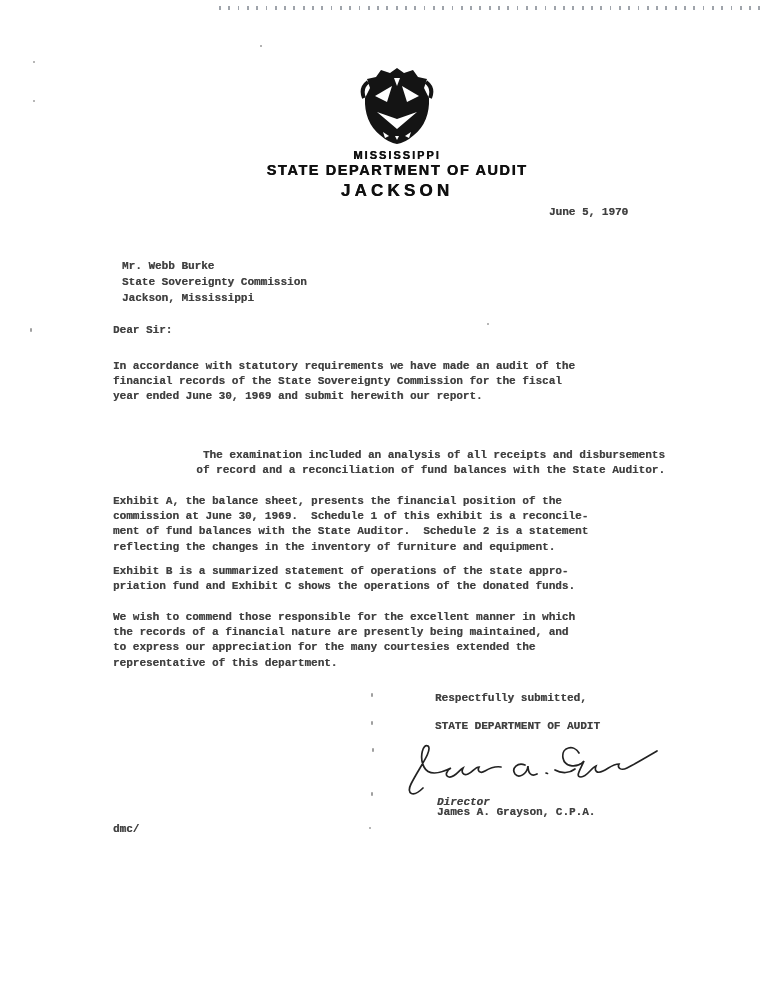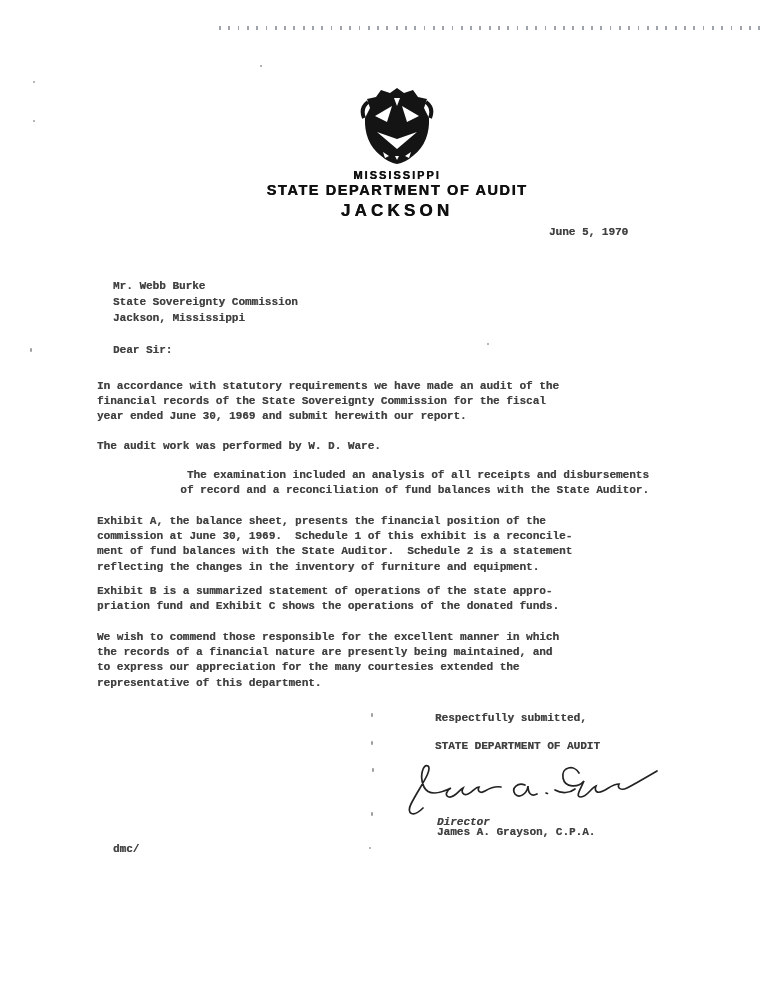--- a/index.html
+++ b/index.html
@@ -3,21 +3,20 @@
 <meta charset="utf-8">
 <style>
   html, body { margin: 0; padding: 0; background: #ffffff; }
   .page {
     position: relative;
     width: 763px;
     height: 832px;
     background: #ffffff;
     overflow: hidden;
     font-family: "Liberation Mono", "DejaVu Sans Mono", monospace;
-    margin-top: 20px;
   }
 
   
   .top-dots {
     position: absolute;
     left: 219px; top: 6px;
     width: 544px; height: 4px;
     background-image: repeating-linear-gradient(90deg,
       #8e949c 0px, #8e949c 1.8px, transparent 1.8px, transparent 9.3px);
     opacity: 0.85;
@@ -61,23 +60,23 @@
     position: absolute;
     color: #404040;
     font-family: "Liberation Mono", "DejaVu Sans Mono", monospace;
     font-size: 11px;
     font-weight: 700;
     line-height: 15.2px;
     white-space: pre-wrap;
     text-shadow: 0.3px 0 0 rgba(29,29,29,0.55);
   }
   .date      { left: 549px; top: 205px; }
-  .recipient { left: 113px; top: 259px; line-height: 15.9px; }
+  .recipient { left: 122px; top: 259px; line-height: 15.9px; }
   .salut     { left: 113px; top: 323px; }
-  .para      { left: 97px; width: 552px; }
+  .para      { left: 113px; width: 552px; }
   .p1 { top: 359px; }
   .p2 { top: 419px; }
   .p3 { top: 448px; text-align: right; }
   .p4 { top: 494px; }
   .p5 { top: 564px; }
   .p6 { top: 610px; }
 
   .closing-val  { left: 435px; top: 691px; }
   .closing-dept { left: 435px; top: 719px; }
   .signer       { left: 437px; top: 805px; }
@@ -136,21 +135,20 @@
 
   <div class="type recipient">Mr. Webb Burke
 State Sovereignty Commission
 Jackson, Mississippi</div>
 
   <div class="type salut">Dear Sir:</div>
 
   <div class="type para p1">In accordance with statutory requirements we have made an audit of the
 financial records of the State Sovereignty Commission for the fiscal
 year ended June 30, 1969 and submit herewith our report.</div>
-  <div class="type para p2">The audit work was performed by W. D. Ware.</div>
   <div class="type para p3">The examination included an analysis of all receipts and disbursements
 of record and a reconciliation of fund balances with the State Auditor.</div>
   <div class="type para p4">Exhibit A, the balance sheet, presents the financial position of the
 commission at June 30, 1969.  Schedule 1 of this exhibit is a reconcile-
 ment of fund balances with the State Auditor.  Schedule 2 is a statement
 reflecting the changes in the inventory of furniture and equipment.</div>
   <div class="type para p5">Exhibit B is a summarized statement of operations of the state appro-
 priation fund and Exhibit C shows the operations of the donated funds.</div>
   <div class="type para p6">We wish to commend those responsible for the excellent manner in which
 the records of a financial nature are presently being maintained, and

